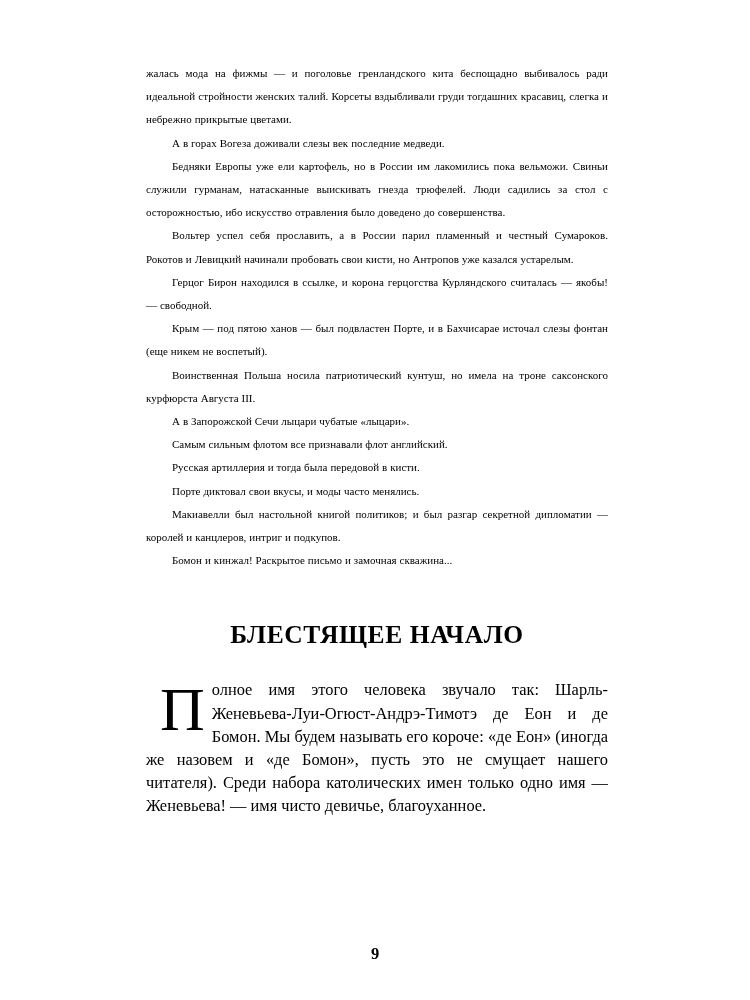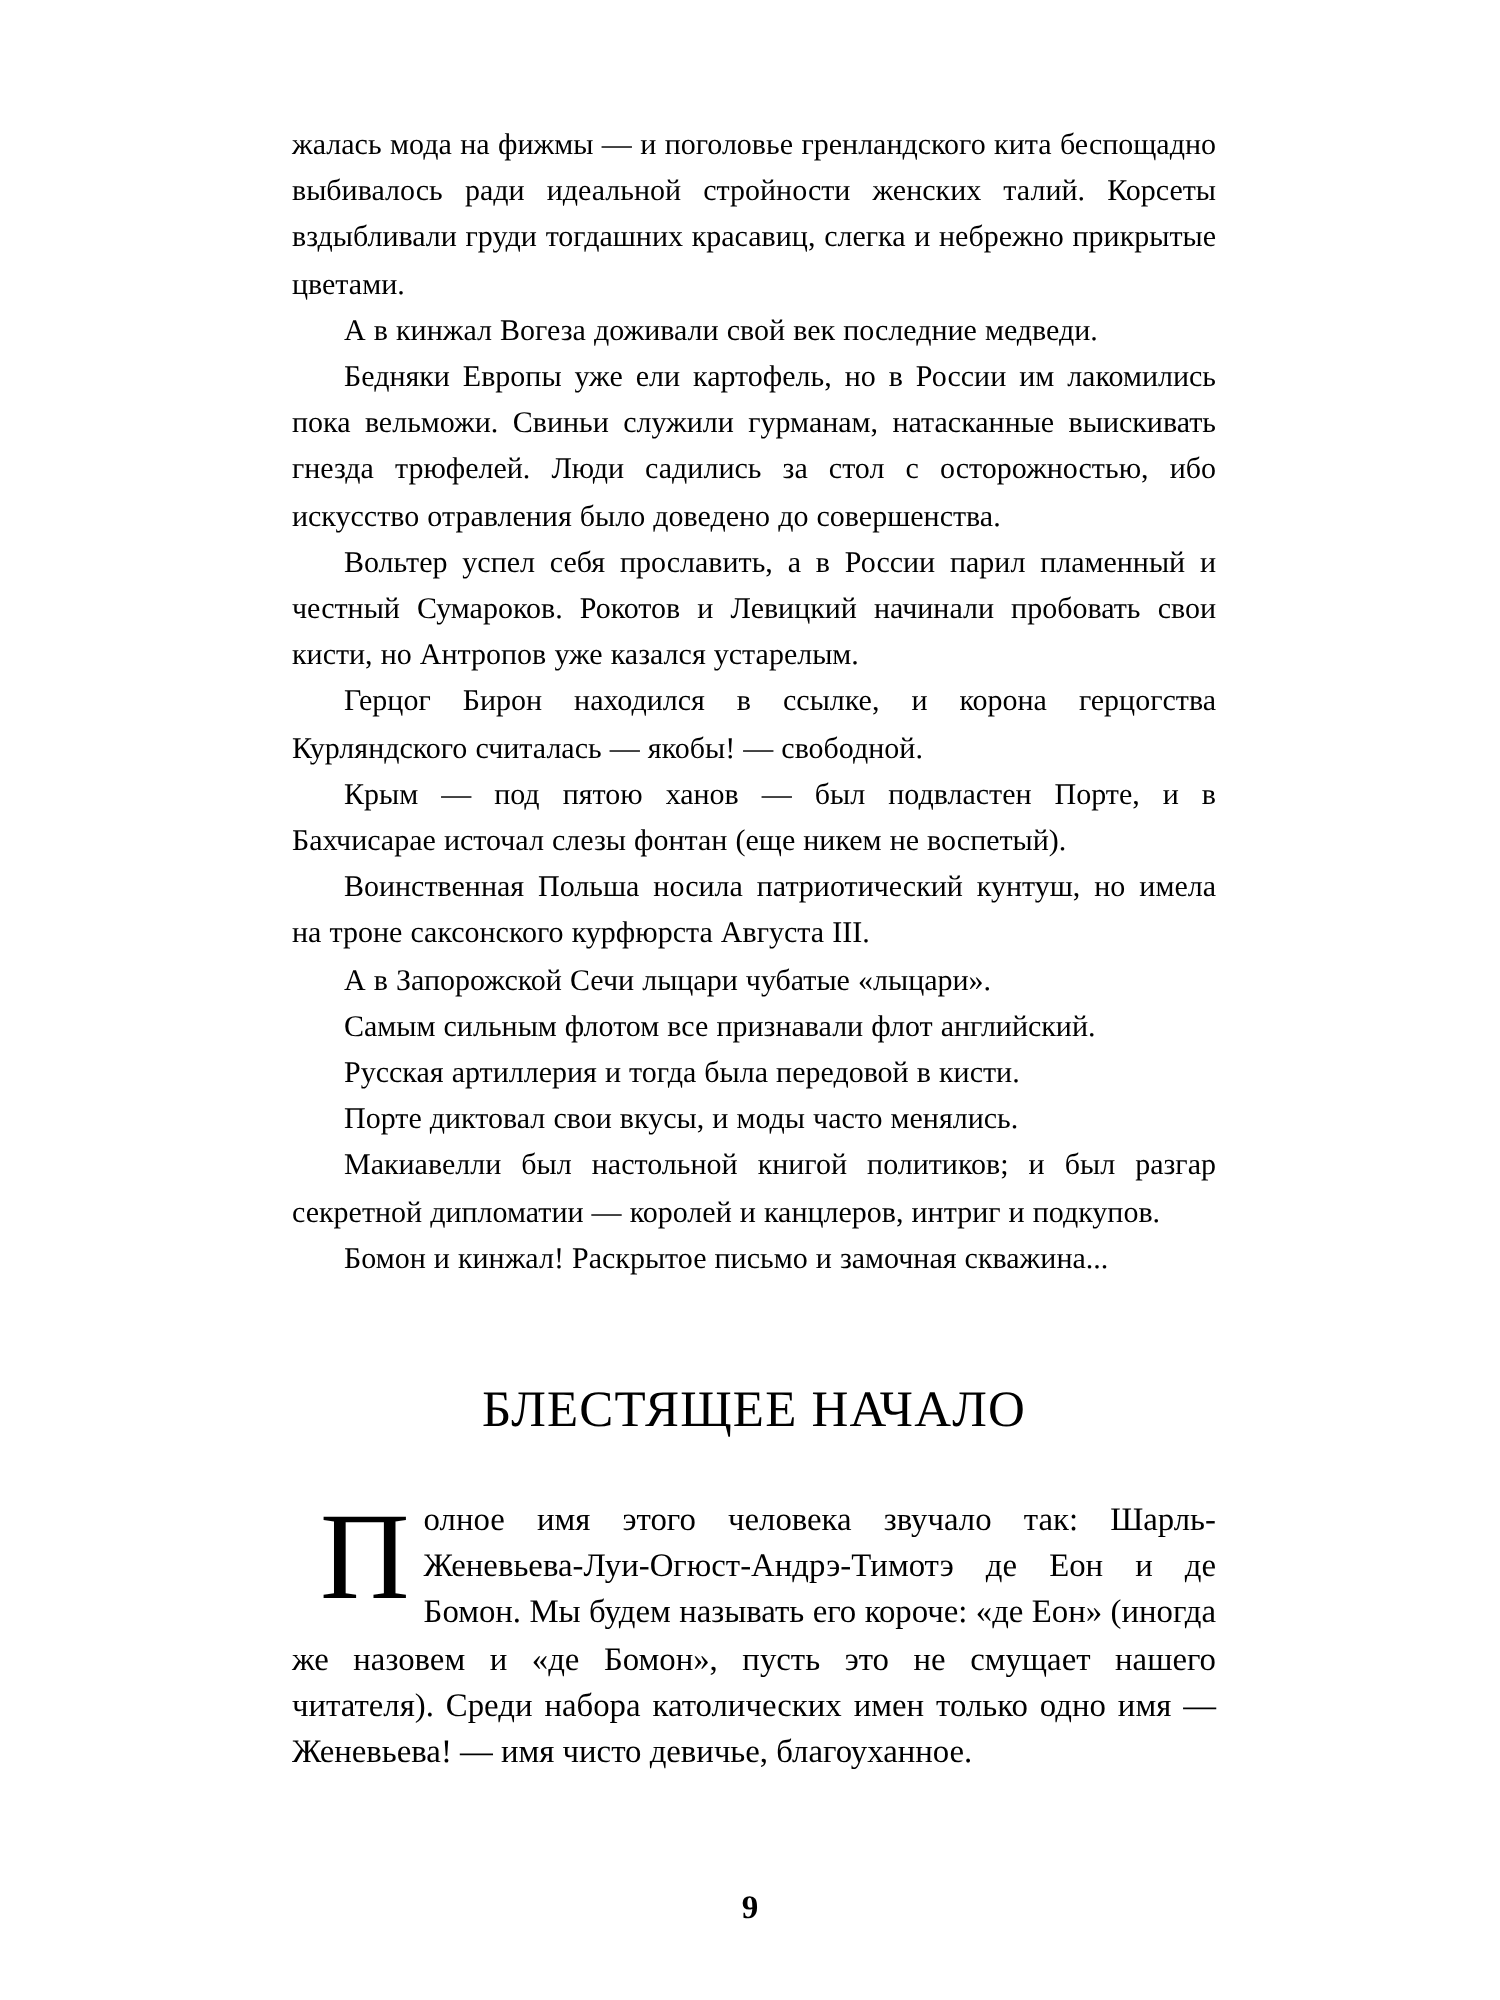--- a/index.html
+++ b/index.html
@@ -30,40 +30,40 @@
   .text-column {
     position: absolute;
     left: 146px;
     top: 62px;
     width: 462px;
   }
 
   p.body-par {
     margin: 0;
     padding: 0;
-    font-size: 15px;
+    font-size: 11px;
     line-height: 23.2px;
     text-align: justify;
     text-indent: 26px;
     hyphens: auto;
     -webkit-hyphens: auto;
     text-justify: inter-word;
     word-spacing: 0.02em;
   }
 
   p.body-par.no-indent {
     text-indent: 0;
   }
 
   
   .chapter-heading {
     margin: 0;
     padding: 0;
     font-family: "Liberation Serif", "DejaVu Serif", serif;
-    font-weight: normal;
+    font-weight: bold;
     font-size: 25.5px;
     line-height: 30px;
     letter-spacing: 0.6px;
     text-align: center;
     text-indent: 0;
     white-space: nowrap;
   }
 
   .heading-spacer-top { height: 48px; }
   .heading-spacer-bottom { height: 28px; }
@@ -102,21 +102,21 @@
   }
 </style>
 </head>
 <body>
 
 <div class="page">
 
   <div class="text-column">
 
     <p class="body-par no-indent">жалась мода на фижмы — и поголовье гренландского кита беспощадно выбивалось ради идеальной стройности женских талий. Корсеты вздыбливали груди тогдашних красавиц, слегка и небрежно прикрытые цветами.</p>
-    <p class="body-par">А в кинжал Вогеза доживали свой век последние медведи.</p>
+    <p class="body-par">А в горах Вогеза доживали слезы век последние медведи.</p>
     <p class="body-par">Бедняки Европы уже ели картофель, но в России им лакомились пока вельможи. Свиньи служили гурманам, натасканные выискивать гнезда трюфелей. Люди садились за стол с осторожностью, ибо искусство отравления было доведено до совершенства.</p>
     <p class="body-par">Вольтер успел себя прославить, а в России парил пламенный и честный Сумароков. Рокотов и Левицкий начинали пробовать свои кисти, но Антропов уже казался устарелым.</p>
     <p class="body-par">Герцог Бирон находился в ссылке, и корона герцогства Курляндского считалась — якобы! — свободной.</p>
     <p class="body-par">Крым — под пятою ханов — был подвластен Порте, и в Бахчисарае источал слезы фонтан (еще никем не воспетый).</p>
     <p class="body-par">Воинственная Польша носила патриотический кунтуш, но имела на троне саксонского курфюрста Августа III.</p>
     <p class="body-par">А в Запорожской Сечи лыцари чубатые «лыцари».</p>
     <p class="body-par">Самым сильным флотом все признавали флот английский.</p>
     <p class="body-par">Русская артиллерия и тогда была передовой в кисти.</p>
     <p class="body-par">Порте диктовал свои вкусы, и моды часто менялись.</p>
     <p class="body-par">Макиавелли был настольной книгой политиков; и был разгар секретной дипломатии — королей и канцлеров, интриг и подкупов.</p>

